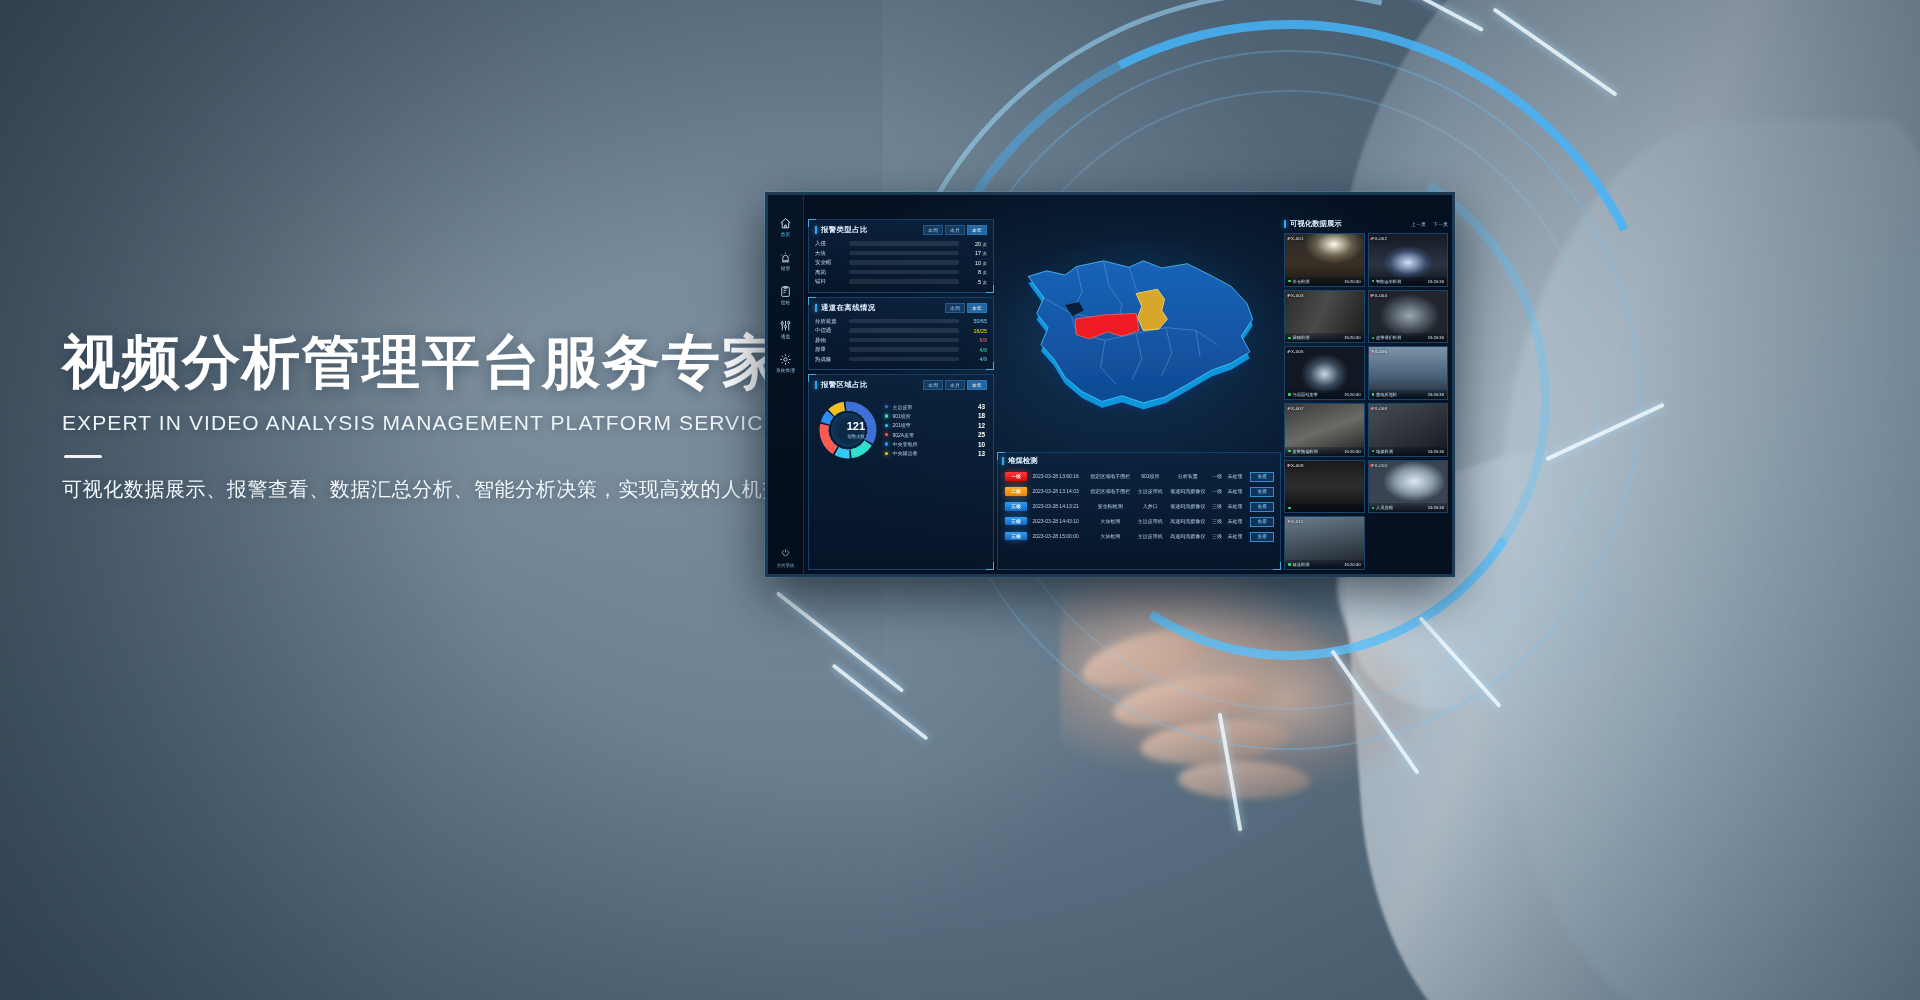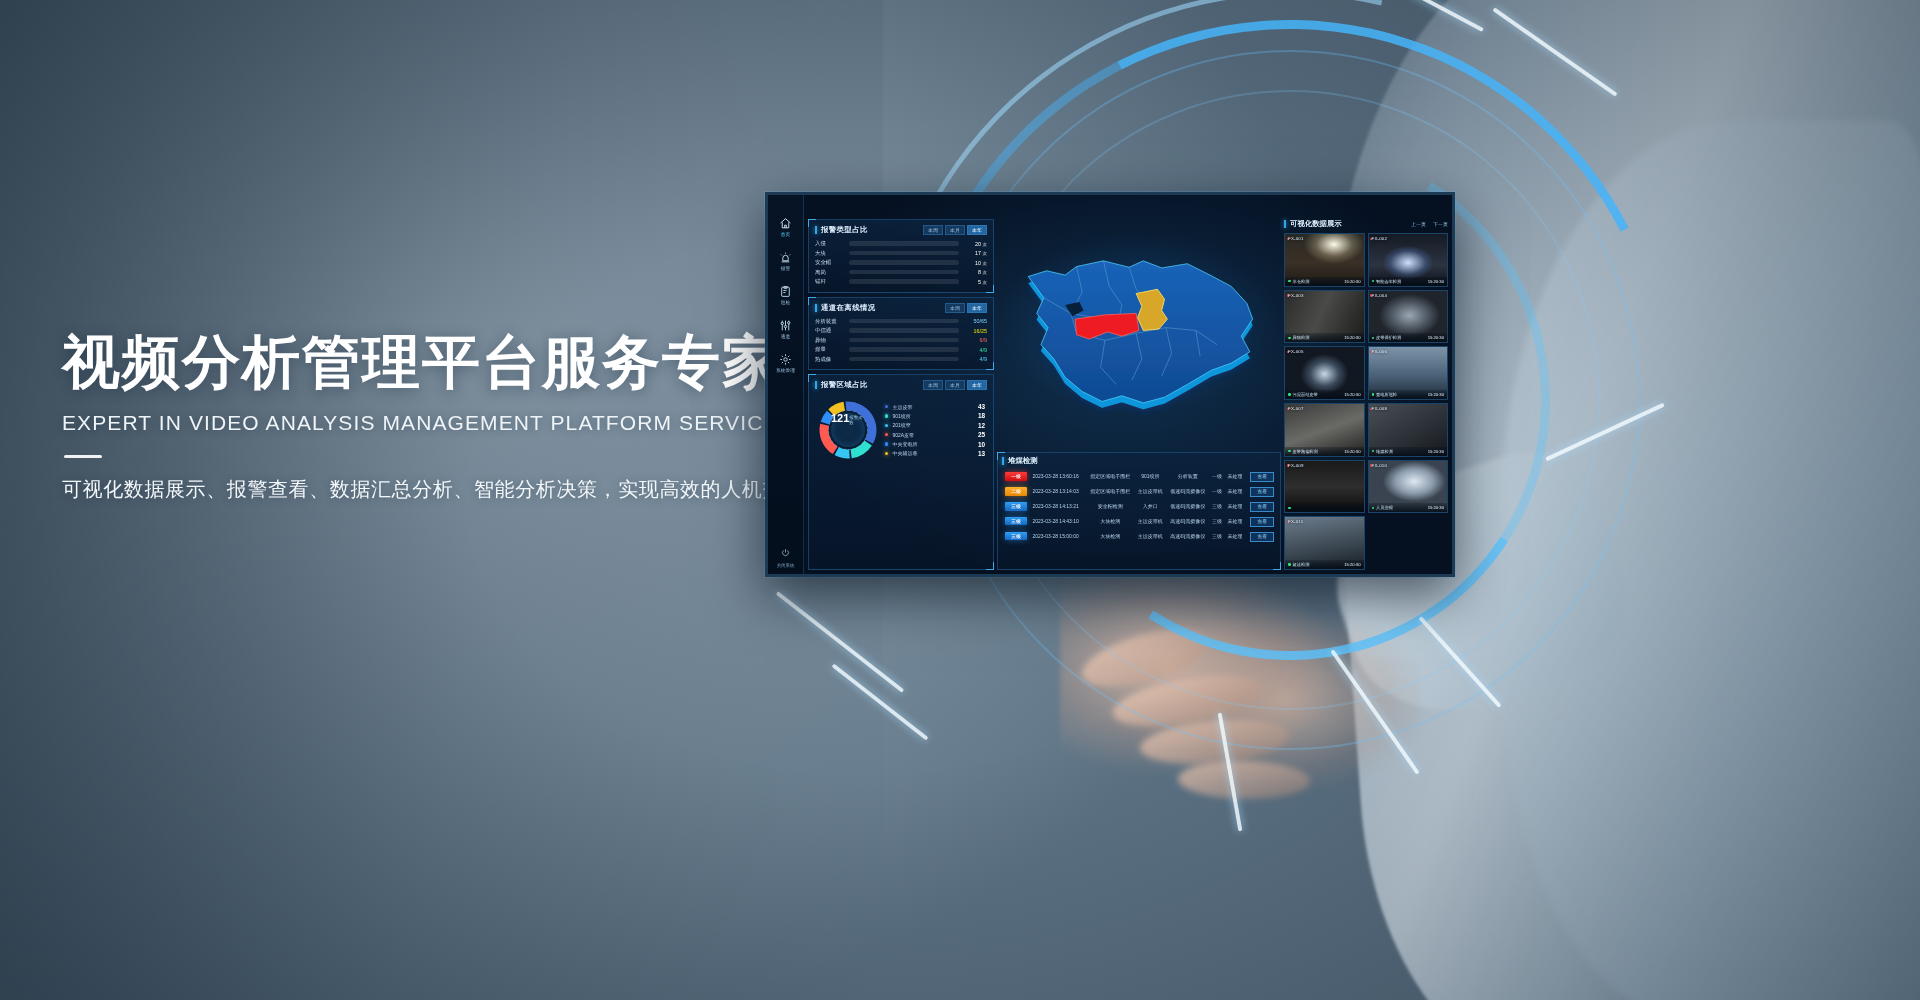--- a/index.html
+++ b/index.html
@@ -150,21 +150,21 @@
   .track{ flex:1; height:4.5px; border-radius:3px; background:rgba(255,255,255,.10); overflow:hidden; position:relative; }
   .fill{ height:100%; border-radius:3px; }
   .brow .vl{ width:24px; font-size:5.4px; text-align:right; white-space:nowrap; }
   .brow .vl .u{ font-size:4.4px; opacity:.85; }
 
   
   .donut-wrap{ display:flex; align-items:center; gap:6px; padding:4px 2px 2px 2px; }
   .donut{ position:relative; width:62px; height:62px; flex:none; }
   .donut .center{ position:absolute; inset:14px; border-radius:50%;
     background:radial-gradient(circle, #0c2946 40%, #07203a 100%);
-    display:flex; flex-direction:row; align-items:flex-start; justify-content:center;
+    display:flex; flex-direction:column; align-items:flex-end; justify-content:center;
     box-shadow:inset 0 0 8px rgba(60,150,220,.35); }
   .donut .num{ font-size:11px; font-weight:700; color:#fff; line-height:1; }
   .donut .cap{ font-size:4.4px; color:#a9cde8; margin-top:2px; }
   .dticks{ position:absolute; inset:11px; border-radius:50%; border:1px dashed rgba(120,190,240,.45); }
   .legend{ flex:1; display:grid; grid-template-columns:1fr; row-gap:2.4px; }
   .lrow{ display:flex; align-items:center; gap:4px; }
   .dot{ width:3.4px; height:3.4px; border-radius:50%; flex:none; }
   .lrow .ln{ flex:1; font-size:5px; color:#bcd8ef; white-space:nowrap; }
   .lrow .lv{ font-size:6.4px; color:#fff; font-weight:700; }
 

